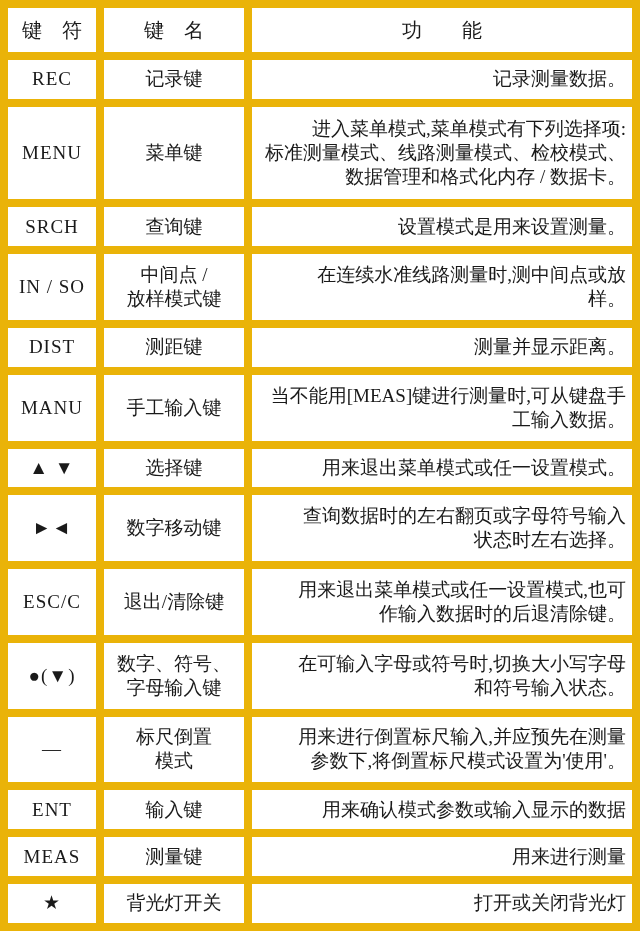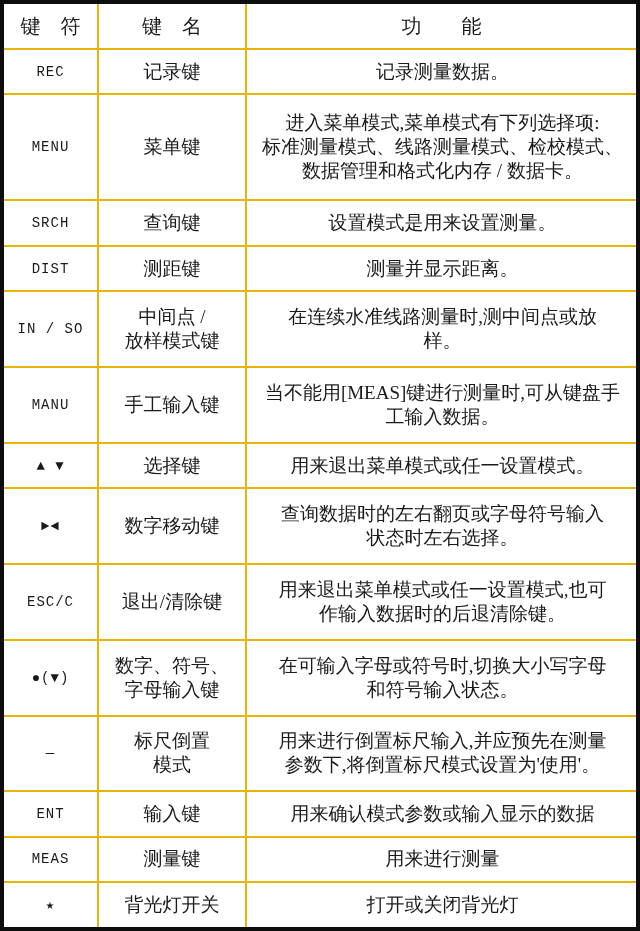--- a/index.html
+++ b/index.html
@@ -19,48 +19,47 @@
     height: 931px;
     border-collapse: collapse;
     table-layout: fixed;
     border: 4px solid #0d0d0d;
     background: #ffffff;
   }
   col.c-key  { width: 96px; }
   col.c-name { width: 148px; }
   col.c-func { width: auto; }
   th, td {
-    border: 2px solid #eab308;
+    border: 8px solid #eab308;
     font-weight: normal;
     vertical-align: middle;
     line-height: 24px;
     padding: 5px 4px;
   }
   th {
     font-size: 20px;
     text-align: center;
     height: 34px;
     white-space: pre;
   }
   td.key {
-    font-size: 14px;
+    font-size: 19px;
     text-align: center;
     white-space: pre;
     letter-spacing: 1px;
-    font-family: Liberation Mono, monospace;
   }
   td.name {
     font-size: 19px;
     text-align: center;
     white-space: pre-line;
     margin-top: 16px;
   }
   td.func {
     font-size: 19px;
-    text-align: center;
+    text-align: right;
     padding: 5px 6px 5px 8px;
     white-space: pre-line;
   }
 </style>
 </head>
 <body>
 
 <table class="key-table">
   <colgroup>
     <col class="c-key">
@@ -90,31 +89,31 @@
 数据管理和格式化内存 / 数据卡。</td>
   </tr>
 
   <tr>
     <td class="key">SRCH</td>
     <td class="name">查询键</td>
     <td class="func">设置模式是用来设置测量。</td>
   </tr>
 
   <tr>
-    <td class="key">DIST</td>
-    <td class="name">测距键</td>
-    <td class="func">测量并显示距离。</td>
-  </tr>
-
-  <tr>
     <td class="key">IN / SO</td>
     <td class="name">中间点 /
 放样模式键</td>
     <td class="func">在连续水准线路测量时,测中间点或放
 样。</td>
+  </tr>
+
+  <tr>
+    <td class="key">DIST</td>
+    <td class="name">测距键</td>
+    <td class="func">测量并显示距离。</td>
   </tr>
 
   <tr>
     <td class="key">MANU</td>
     <td class="name">手工输入键</td>
     <td class="func">当不能用[MEAS]键进行测量时,可从键盘手
 工输入数据。</td>
   </tr>
 
   <tr>

